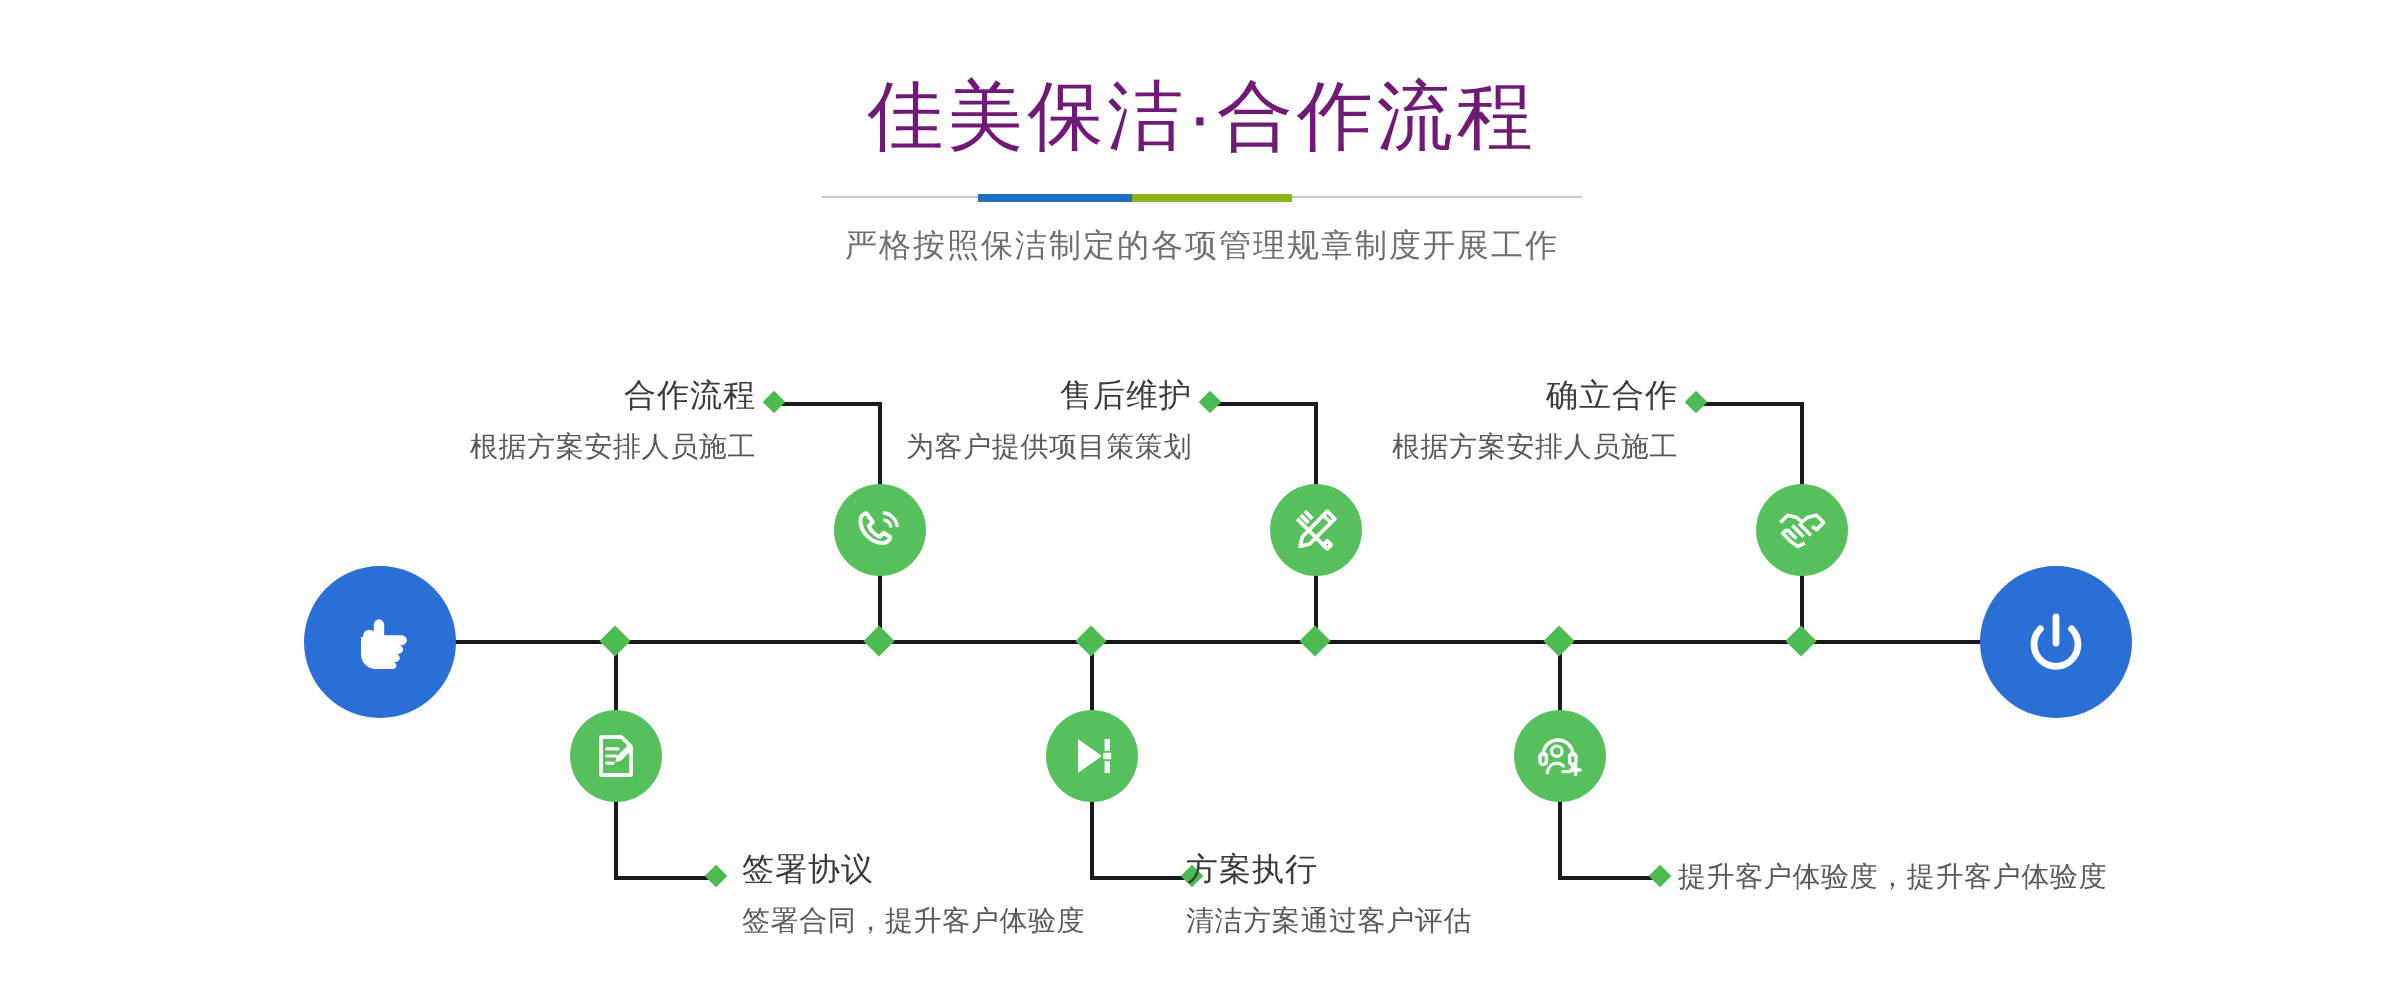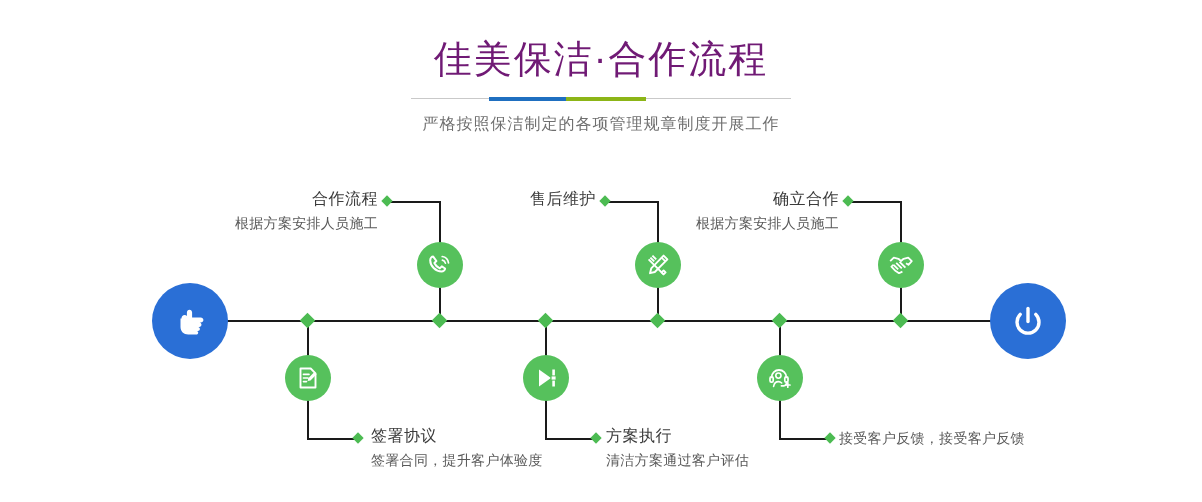--- a/index.html
+++ b/index.html
@@ -240,36 +240,37 @@
         <path fill="#ffffff" d="M20.4 8.1l2.2 2.2-6.1 6.1-2.9.7.7-2.9z"></path>
       </svg>
     </span>
   </div>
 
   <div class="connector v" style="left:657px; top:41px; height:119px;"></div>
   <div class="connector h" style="left:606px; top:41px; width:52px;"></div>
   <div class="label-dot" style="left:601px; top:37px;"></div>
   <div class="step-label top" style="left:368px; top:28px; width:228px;">
     <div class="step-title">售后维护</div>
+    <div class="step-desc">为客户提供项目策策划</div>
   </div>
   <div class="node-icon" style="left:635px; top:82px;">
     <span>
       <svg width="28" height="28" viewBox="0 0 28 28">
         <path fill="none" stroke="#ffffff" stroke-width="1.9" stroke-linejoin="round" d="M19.6 4.6l3.8 3.8L10.8 21 6 22.2l1.2-4.8z"></path>
         <line x1="17.6" y1="6.6" x2="21.4" y2="10.4" stroke="#ffffff" stroke-width="1.7"></line>
         <path fill="none" stroke="#ffffff" stroke-width="1.9" stroke-linejoin="round" d="M8.4 4.6l3.8 3.8M6.4 6.6l3.8 3.8M4.6 8.4l14.8 14.8"></path>
         <path fill="none" stroke="#ffffff" stroke-width="1.9" stroke-linejoin="round" d="M19.6 19.4l2 2-2 2-2-2z"></path>
       </svg>
     </span>
   </div>
 
   <div class="connector v" style="left:545px; top:160px; height:119px;"></div>
   <div class="connector h" style="left:545px; top:278px; width:52px;"></div>
   <div class="label-dot" style="left:592px; top:274px;"></div>
-  <div class="step-label bottom" style="left:606px; top:265px; width:250px;">
+  <div class="step-label bottom" style="left:593px; top:265px; width:250px;">
     <div class="step-title">方案执行</div>
     <div class="step-desc">清洁方案通过客户评估</div>
   </div>
   <div class="node-icon" style="left:523px; top:195px;">
     <span>
       <svg width="28" height="28" viewBox="0 0 28 28">
         <path fill="#ffffff" d="M7 5.5L19 14 7 22.5z"></path>
         <rect x="20.3" y="5.5" width="2.6" height="17" fill="#ffffff"></rect>
         <rect x="18.6" y="11.4" width="6" height="5.2" fill="#56c15c"></rect>
         <rect x="19.6" y="12.4" width="4" height="3.2" fill="#ffffff"></rect>
@@ -291,21 +292,21 @@
         <path fill="none" stroke="#ffffff" stroke-width="1.8" stroke-linejoin="round" d="M6.6 13.8l4.6 4.6M9.2 11.8l5.6 5.6M12.6 10.8l5.8 5.8"></path>
         <path fill="none" stroke="#ffffff" stroke-width="1.8" stroke-linejoin="round" d="M6.6 13.8l-2.2 1.8 4 4.2 3.6 2.4 3.4-1.6"></path>
       </svg>
     </span>
   </div>
 
   <div class="connector v" style="left:779px; top:160px; height:119px;"></div>
   <div class="connector h" style="left:779px; top:278px; width:52px;"></div>
   <div class="label-dot" style="left:826px; top:274px;"></div>
   <div class="step-label bottom" style="left:839px; top:265px; width:280px;">
-    <div class="step-desc">接受客户反馈，接受客户反馈</div>
+    <div class="step-desc">提升客户体验度，提升客户体验度</div>
   </div>
   <div class="node-icon" style="left:757px; top:195px;">
     <span>
       <svg width="28" height="28" viewBox="0 0 28 28">
         <path fill="none" stroke="#ffffff" stroke-width="1.8" stroke-linecap="round" d="M5.6 13.4a7.4 7.4 0 0 1 14.8 0"></path>
         <rect x="4" y="12.8" width="3.2" height="5.4" rx="1.4" fill="none" stroke="#ffffff" stroke-width="1.7"></rect>
         <rect x="18.8" y="12.8" width="3.2" height="5.4" rx="1.4" fill="none" stroke="#ffffff" stroke-width="1.7"></rect>
         <path fill="none" stroke="#ffffff" stroke-width="1.7" stroke-linecap="round" d="M20.4 18.2v1.4c0 1.3-1.2 2.2-2.6 2.2h-2.4"></path>
         <circle cx="12.4" cy="11.6" r="2.6" fill="none" stroke="#ffffff" stroke-width="1.6"></circle>
         <path fill="none" stroke="#ffffff" stroke-width="1.6" stroke-linecap="round" d="M7.6 22.4c.6-3 2.5-4.8 4.8-4.8 1.3 0 2.4.5 3.3 1.4"></path>

